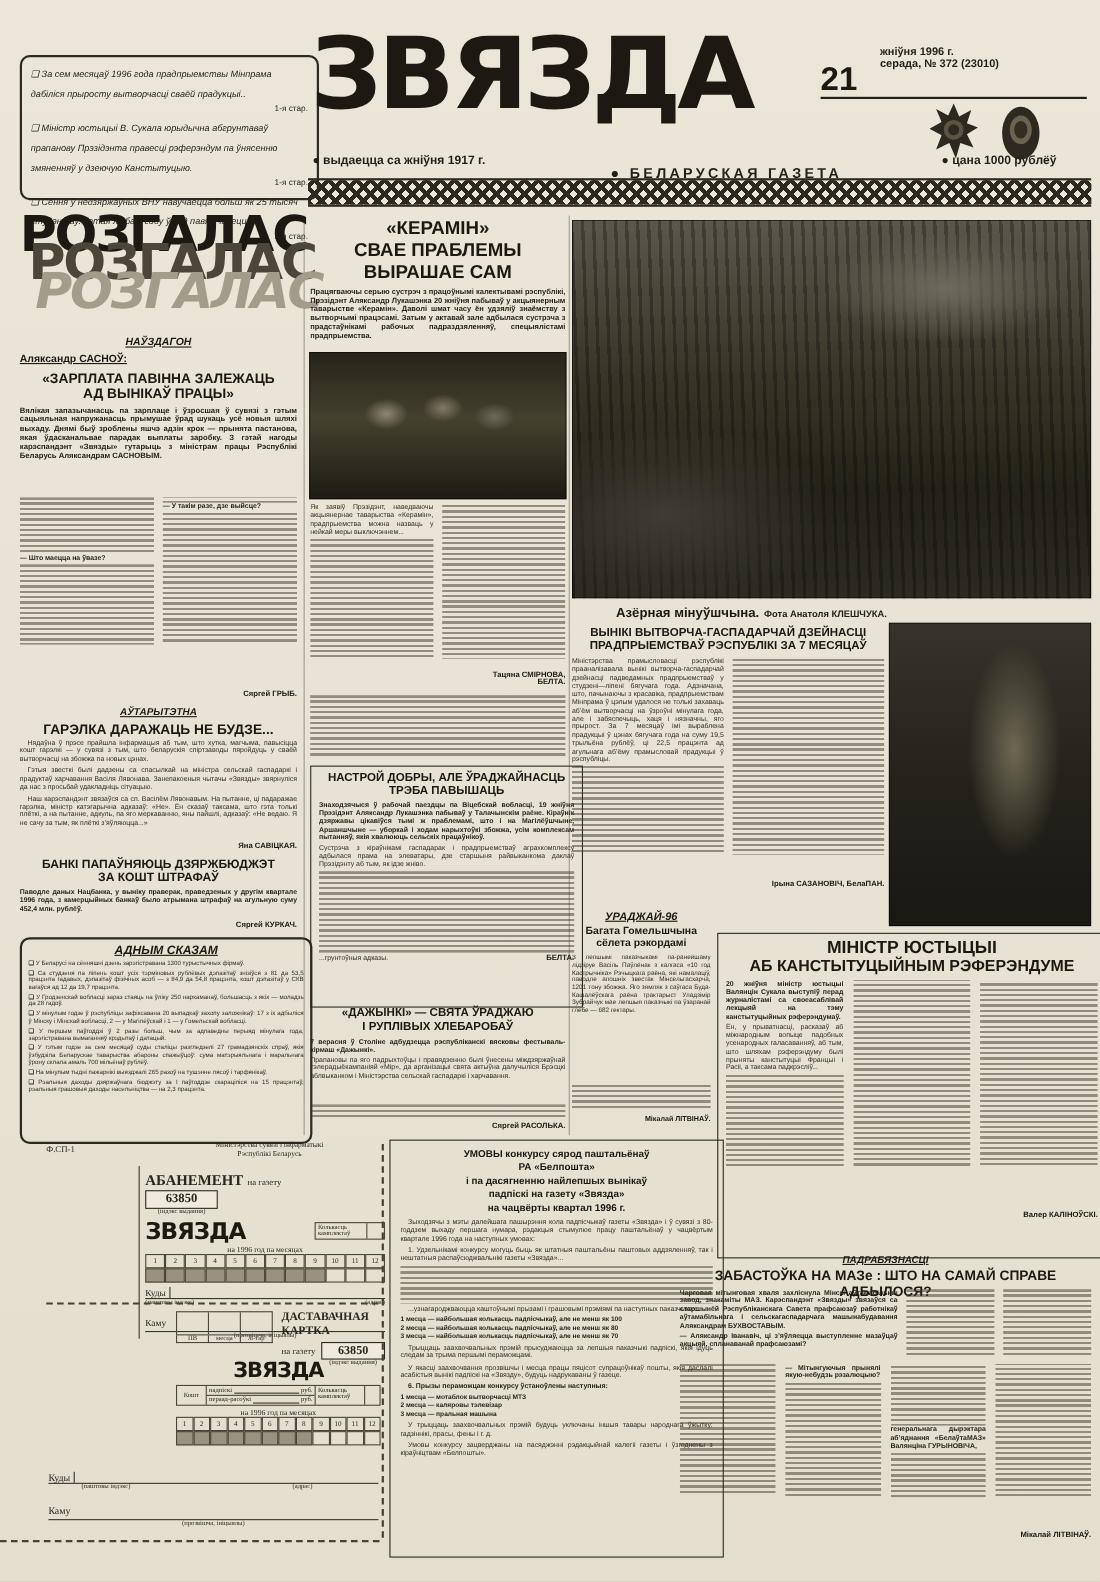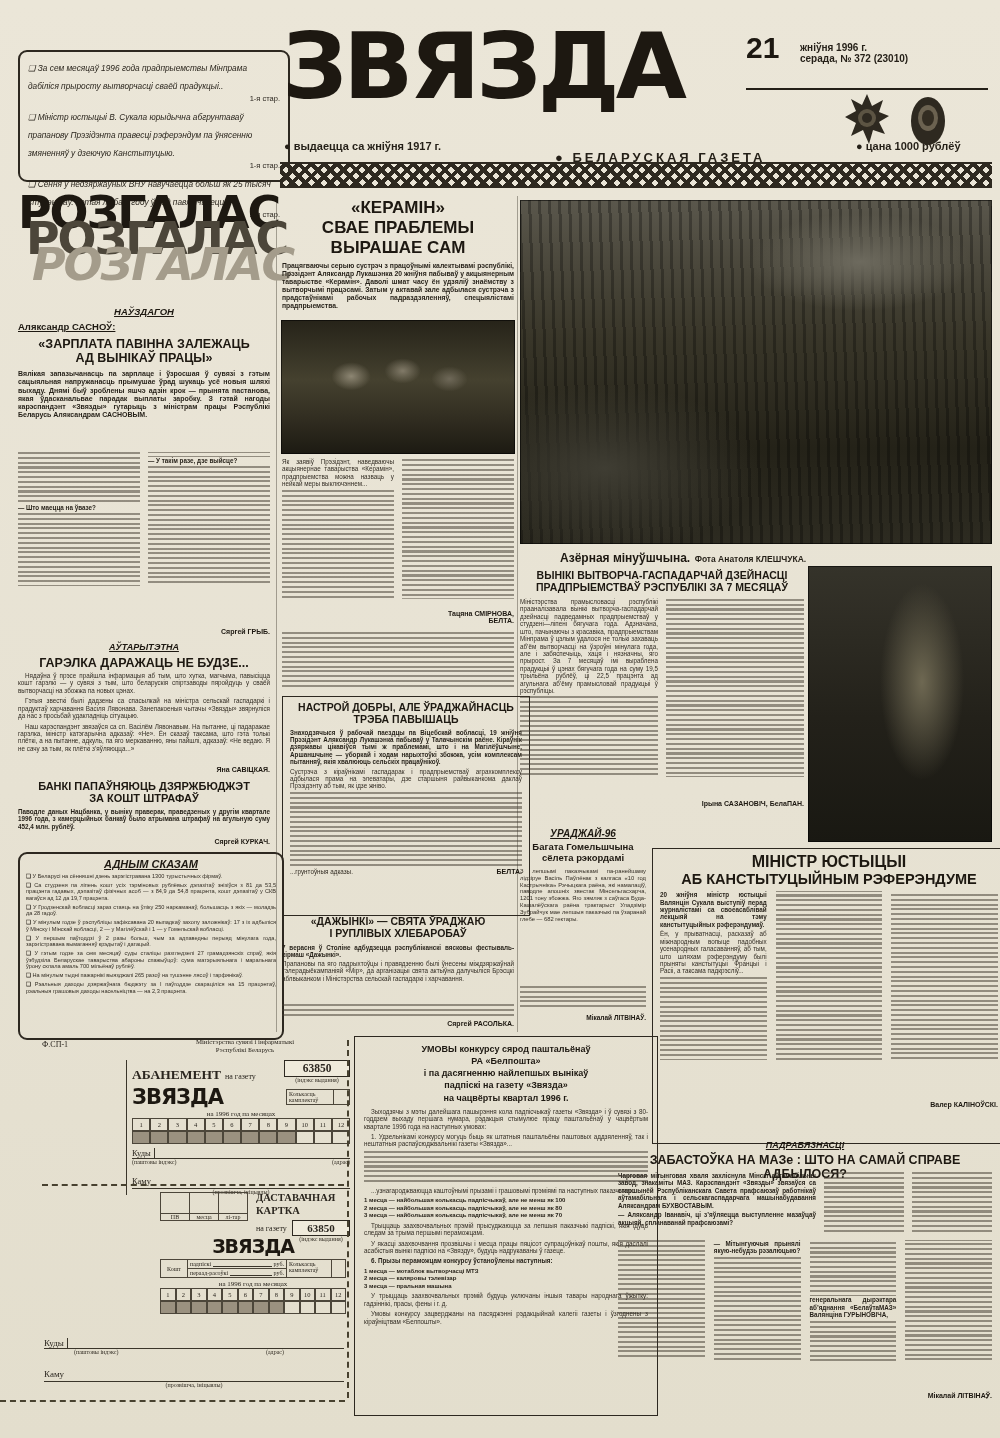--- a/index.html
+++ b/index.html
@@ -52,21 +52,21 @@
     <span class="teaser-item">За сем месяцаў 1996 года прадпрыемствы Мінпрама дабіліся прыросту вытворчасці сваёй прадукцыі..</span>
     <span class="teaser-page">1-я стар.</span>
     <span class="teaser-item">Міністр юстыцыі В. Сукала юрыдычна абгрунтаваў прапанову Прэзідэнта правесці рэферэндум па ўнясенню змяненняў у дзеючую Канстытуцыю.</span>
     <span class="teaser-page">1-я стар.</span>
     <span class="teaser-item">Сёння ў недзяржаўных ВНУ навучаецца больш як 25 тысяч студэнтаў. Гэтая лічба з году ў год павялічваецца.</span>
     <span class="teaser-page">2-я стар.</span>
   </div>
 
   <div class="abs fatlogo" style="left:282px;top:14px;width:460px;font-size:92px;letter-spacing:-4px;transform:scaleY(.98);">ЗВЯЗДА</div>
 
-  <div class="abs" style="left:746px;top:31px;font-size:30px;font-weight:bold;color:#1d1811;">21</div>
+  <div class="abs" style="left:746px;top:56px;font-size:30px;font-weight:bold;color:#1d1811;">21</div>
   <div class="abs" style="left:800px;top:42px;width:190px;font-size:10px;font-weight:bold;color:#241f17;">
     <div>жніўня 1996 г.</div>
     <div>серада, № 372 (23010)</div>
   </div>
   <div class="abs" style="left:746px;top:88px;width:242px;height:2px;background:#241f17;"></div>
 
   <div class="abs" style="left:845px;top:92px;">
     <svg width="44" height="56" viewBox="0 0 44 56">
         <polygon points="22,2 27,14 38,8 34,20 44,24 34,30 40,42 28,38 24,52 18,38 6,44 11,31 0,25 11,19 6,7 17,13" fill="#2e2920"></polygon>
         <circle cx="22" cy="26" r="9" fill="#5c5443"></circle>
@@ -245,21 +245,21 @@
   </div>
   <div class="abs byline" style="left:860px;top:1392px;width:132px;">Мікалай ЛІТВІНАЎ.</div>
 
   <div class="abs serif" style="left:42px;top:1040px;font-size:8px;">Ф.СП-1</div>
   <div class="abs serif" style="left:140px;top:1038px;width:210px;text-align:center;font-size:6.8px;line-height:1.25;">
     <div>Міністэрства сувязі і інфарматыкі</div>
     <div>Рэспублікі Беларусь</div>
   </div>
 
   <div class="abs serif" style="left:126px;top:1060px;width:218px;border-left:1.5px solid #3a352a;padding-left:5px;">
-    <div style="display:flex;justify-content:space-between;align-items:flex-end;">
+    <div style="display:flex;justify-content:space-between;align-items:flex-start;flex-direction:column;">
       <div style="margin-top:4px;">
         <span style="font-size:13.5px;font-weight:bold;">АБАНЕМЕНТ</span>
         <span style="font-size:8px;">на газету</span>
       </div>
       <div style="text-align:center;">
         <div class="box" style="width:64px;height:15px;font-size:11.5px;font-weight:bold;line-height:15px;background:#efeadb;">63850</div>
         <div class="flabel">(індэкс выдання)</div>
       </div>
     </div>
     <div style="display:flex;justify-content:space-between;align-items:center;margin-top:2px;">

